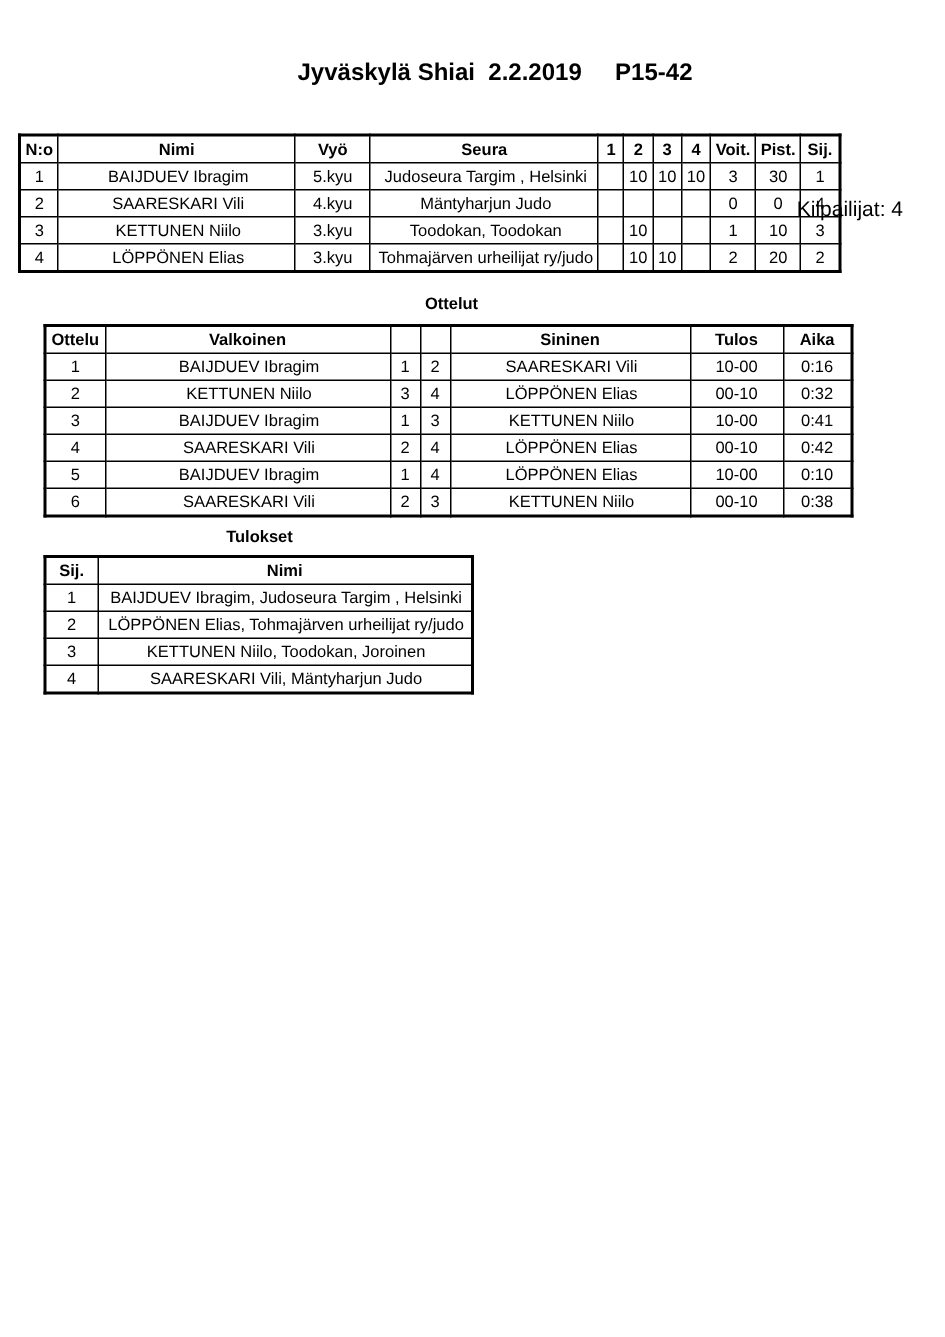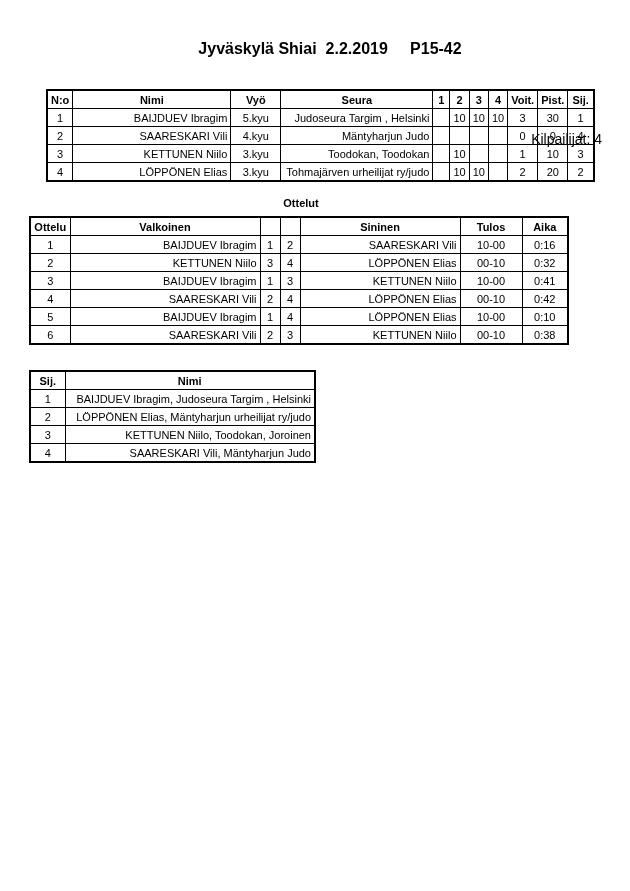--- a/index.html
+++ b/index.html
@@ -43,39 +43,39 @@
   #sec-title-ottelut     { top: 197px; left: 32px; width: 538px; }
   #sec-title-tulokset    { top: 352px; left: 30px; width: 286px; }
 
   table {
     position: absolute;
     border-collapse: collapse;
     table-layout: fixed;
     font-size: 11px;
     border: 2px solid #000000;
   }
-  #table-kilpailijat { top: 89px;  left: 46px; border-radius: 20px; }
+  #table-kilpailijat { top: 89px;  left: 12px; border-radius: 20px; }
   #table-ottelut     { top: 216px; left: 29px; }
   #table-tulokset    { top: 370px; left: 29px; }
 
   th, td {
     border: 1px solid #000000;
     height: 15px;
     padding: 1px 3px;
     overflow: hidden;
     white-space: nowrap;
     font-size: 11px;
     vertical-align: middle;
   }
   th {
     font-weight: bold;
     text-align: center;
   }
   td { text-align: center; }
-  td.left { text-align: right; padding-left: 5px; }
+  td.left { text-align: center; padding-left: 5px; }
 </style>
 </head>
 <body>
 
 <div class="page">
 
   <div class="page-title">Jyväskylä Shiai  2.2.2019     P15-42</div>
   <div class="competitor-count">Kilpailijat: 4</div>
 
 
@@ -238,40 +238,41 @@
         <td class="left">SAARESKARI Vili</td>
         <td>2</td>
         <td>3</td>
         <td class="left">KETTUNEN Niilo</td>
         <td>00-10</td>
         <td>0:38</td>
       </tr>
     </tbody>
   </table>
 
+  <div class="section-title" id="sec-title-tulokset">Tulokset</div>
 
   <table id="table-tulokset">
     <colgroup>
       <col style="width:35px">
         <col style="width:250px">
     </colgroup>
     <thead>
       <tr>
         <th>Sij.</th>
         <th>Nimi</th>
       </tr>
     </thead>
     <tbody>
       <tr>
         <td>1</td>
         <td class="left">BAIJDUEV Ibragim, Judoseura Targim , Helsinki</td>
       </tr>
       <tr>
         <td>2</td>
-        <td class="left">LÖPPÖNEN Elias, Mäntyharjun urheilijat ry/judo</td>
+        <td class="left">LÖPPÖNEN Elias, Tohmajärven urheilijat ry/judo</td>
       </tr>
       <tr>
         <td>3</td>
         <td class="left">KETTUNEN Niilo, Toodokan, Joroinen</td>
       </tr>
       <tr>
         <td>4</td>
         <td class="left">SAARESKARI Vili, Mäntyharjun Judo</td>
       </tr>
     </tbody>

